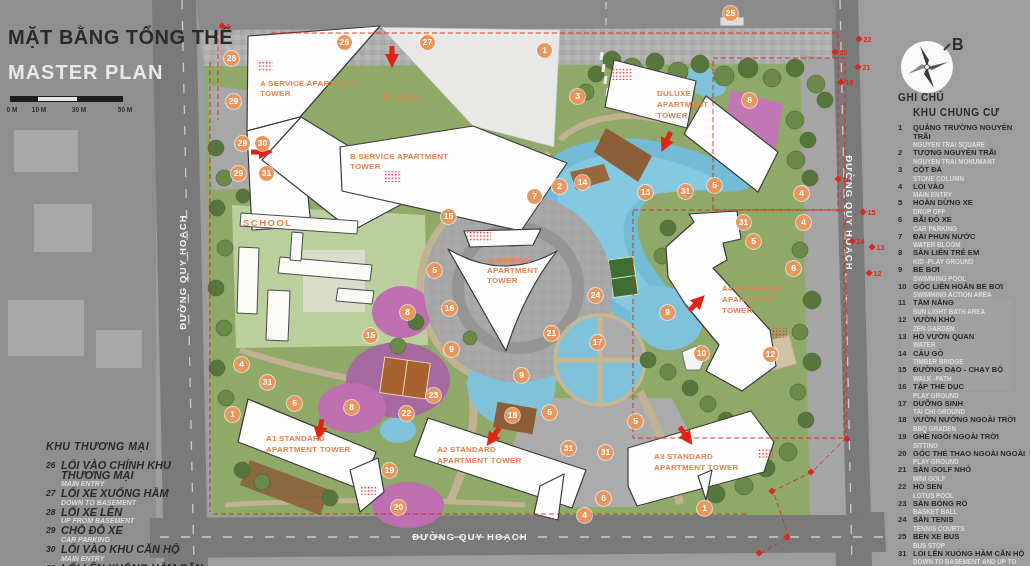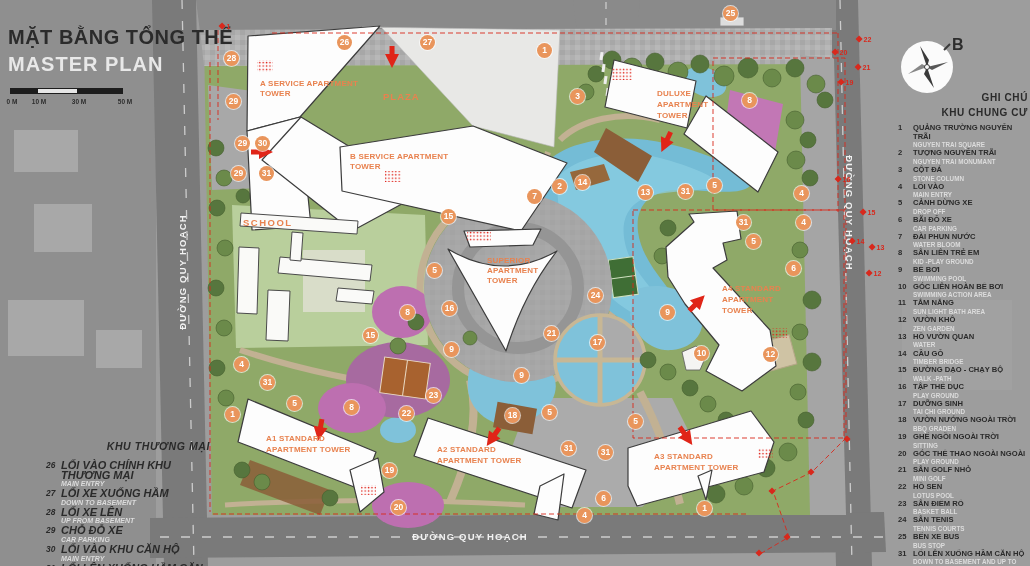--- a/index.html
+++ b/index.html
@@ -5,29 +5,29 @@
   html,body{margin:0;padding:0;background:#8f8f8f;}
   #stage{position:relative;width:1030px;height:566px;overflow:hidden;
          background:#9d9d9d;font-family:"Liberation Sans","DejaVu Sans",sans-serif;}
   
   .ctx{position:absolute;background:#8f8f8f;}
   .ctx.l{background:#a8a8a8;}
   #map-svg{position:absolute;left:0;top:0;}
   
   #title-block{position:absolute;left:8px;top:26px;width:200px;}
   #title-vi{font-size:20px;font-weight:bold;color:#2b2b2b;letter-spacing:.5px;white-space:nowrap;}
-  #title-en{font-size:20px;font-weight:bold;color:#e8e8e8;letter-spacing:1px;margin-top:4px;}
+  #title-en{font-size:20px;font-weight:bold;color:#e8e8e8;letter-spacing:1px;margin-top:12px;}
   #scalebar{position:relative;margin-top:12px;height:22px;width:150px;}
   #scalebar .seg{position:absolute;top:0;height:6px;}
   #scalebar .lab{position:absolute;top:10px;font-size:6.5px;font-weight:bold;color:#2e2e2e;transform:translateX(-50%);}
   
   .legend{position:absolute;}
   #legend-right{left:898px;top:92px;width:130px;}
   #legend-left{left:46px;top:440px;width:164px;font-style:italic;}
-  .lg-head{font-size:10px;font-weight:bold;color:#2a2a2a;letter-spacing:.6px;margin-bottom:4px;text-align:right;}
+  .lg-head{font-size:10px;font-weight:bold;color:#2a2a2a;letter-spacing:.6px;margin-bottom:4px;}
   #legend-right .lg-head.sub{margin-left:15px;margin-bottom:6px;}
   #legend-left .lg-head{font-size:10.5px;margin-bottom:9px;}
   .lg-item{position:relative;padding-left:15px;margin-bottom:1px;}
   .lg-num{position:absolute;left:0;top:0;font-weight:bold;color:#2a2a2a;}
   #legend-right .lg-num{font-size:7.6px;line-height:8.6px;}
   #legend-left  .lg-num{font-size:8.4px;line-height:9.6px;}
   .lg-vi{display:block;font-weight:bold;color:#2a2a2a;}
   .lg-en{display:block;color:#dcdcdc;font-weight:bold;}
   #legend-right .lg-vi{font-size:7.6px;line-height:8.6px;}
   #legend-right .lg-en{font-size:6.3px;line-height:7.1px;}
@@ -376,21 +376,21 @@
           <span class="lg-vi">CỘT ĐÁ</span>
           <span class="lg-en">STONE COLUMN</span>
         </div>
         <div class="lg-item">
           <span class="lg-num">4</span>
           <span class="lg-vi">LỐI VÀO</span>
           <span class="lg-en">MAIN ENTRY</span>
         </div>
         <div class="lg-item">
           <span class="lg-num">5</span>
-          <span class="lg-vi">CẢNH DỪNG XE</span>
+          <span class="lg-vi">HOÀN DỪNG XE</span>
           <span class="lg-en">DROP OFF</span>
         </div>
         <div class="lg-item">
           <span class="lg-num">6</span>
           <span class="lg-vi">BÃI ĐỖ XE</span>
           <span class="lg-en">CAR PARKING</span>
         </div>
         <div class="lg-item">
           <span class="lg-num">7</span>
           <span class="lg-vi">ĐÀI PHUN NƯỚC</span>
@@ -466,21 +466,21 @@
           <span class="lg-vi">SÂN GOLF NHỎ</span>
           <span class="lg-en">MINI GOLF</span>
         </div>
         <div class="lg-item">
           <span class="lg-num">22</span>
           <span class="lg-vi">HỒ SEN</span>
           <span class="lg-en">LOTUS POOL</span>
         </div>
         <div class="lg-item">
           <span class="lg-num">23</span>
-          <span class="lg-vi">SÂN ĐIỂM RỔ</span>
+          <span class="lg-vi">SÂN BÓNG RỔ</span>
           <span class="lg-en">BASKET BALL</span>
         </div>
         <div class="lg-item">
           <span class="lg-num">24</span>
           <span class="lg-vi">SÂN TENIS</span>
           <span class="lg-en">TENNIS COURTS</span>
         </div>
         <div class="lg-item">
           <span class="lg-num">25</span>
           <span class="lg-vi">BẾN XE BUS</span>

